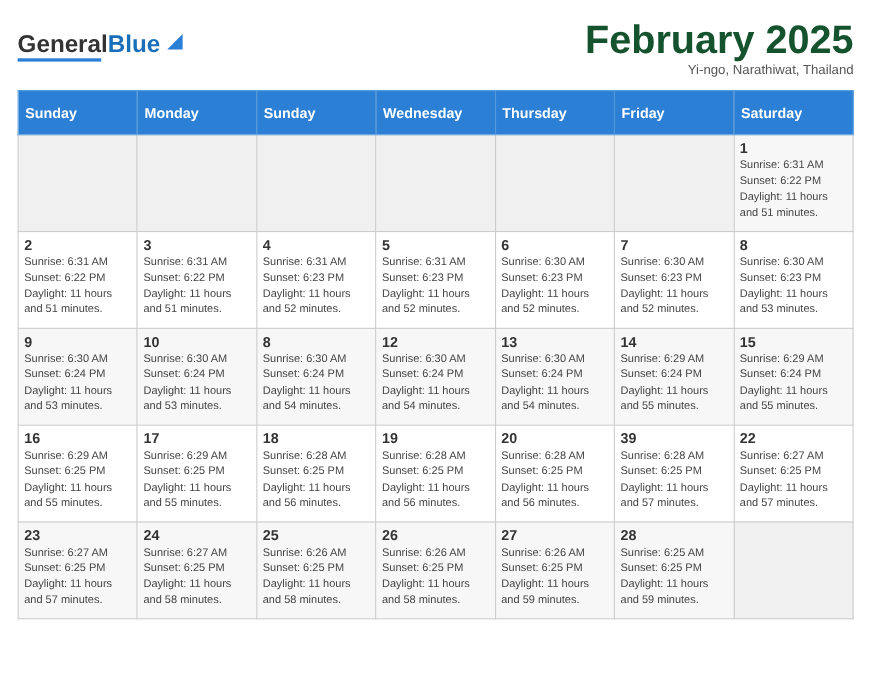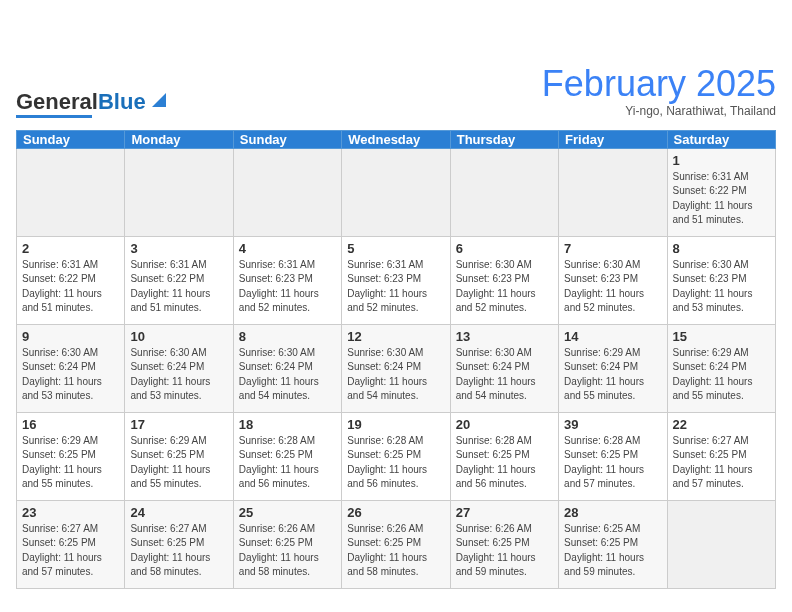--- a/index.html
+++ b/index.html
@@ -5,60 +5,59 @@
     * { box-sizing: border-box; margin: 0; padding: 0; }
     body {
       font-family: Arial, sans-serif;
       background: #fff;
       width: 792px;
       min-height: 612px;
       padding: 16px;
     }
     .header {
       display: flex;
-      align-items: flex-end;
+      align-items: center;
       justify-content: space-between;
       margin-bottom: 12px;
     }
     .logo {
       display: flex;
       flex-direction: column;
       align-items: flex-start;
     }
     .logo-text {
       font-size: 22px;
       font-weight: bold;
       color: #333;
       line-height: 1;
     }
     .logo-text span.blue { color: #1a6fba; }
     .title-area {
       text-align: right;
     }
     .month-title {
       font-size: 36px;
-      font-weight: normal;
-      color: #3b82f6;
+      font-weight: bold;
+      color: #14532d;
       line-height: 1.1;
-      margin-top: 48px;
     }
     .location-title {
       font-size: 12px;
       color: #555;
     }
     table {
       width: 100%;
       border-collapse: collapse;
       table-layout: fixed;
     }
     thead tr th {
       background: #2b7fd4;
       color: #fff;
       text-align: left;
-      padding: 1px 6px;
+      padding: 12px 6px;
       font-size: 13px;
       font-weight: bold;
       border: 1px solid #5599d8;
     }
     tbody tr td {
       vertical-align: top;
       border: 1px solid #ccc;
       padding: 4px 5px;
       height: 88px;
       font-size: 10.5px;

